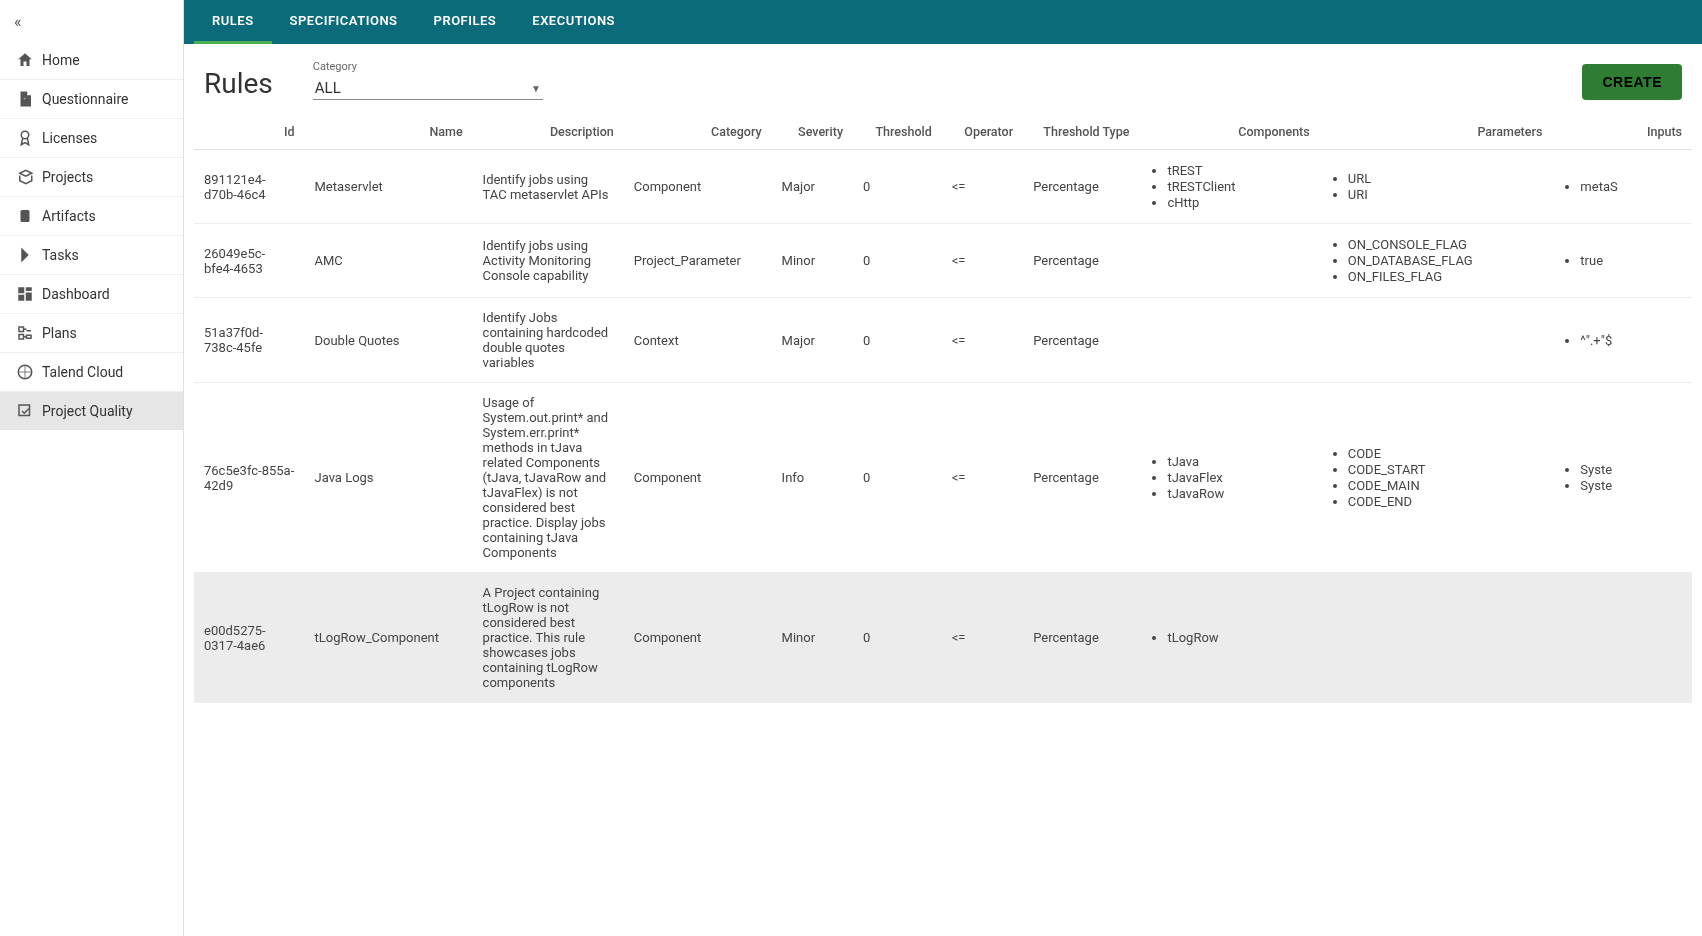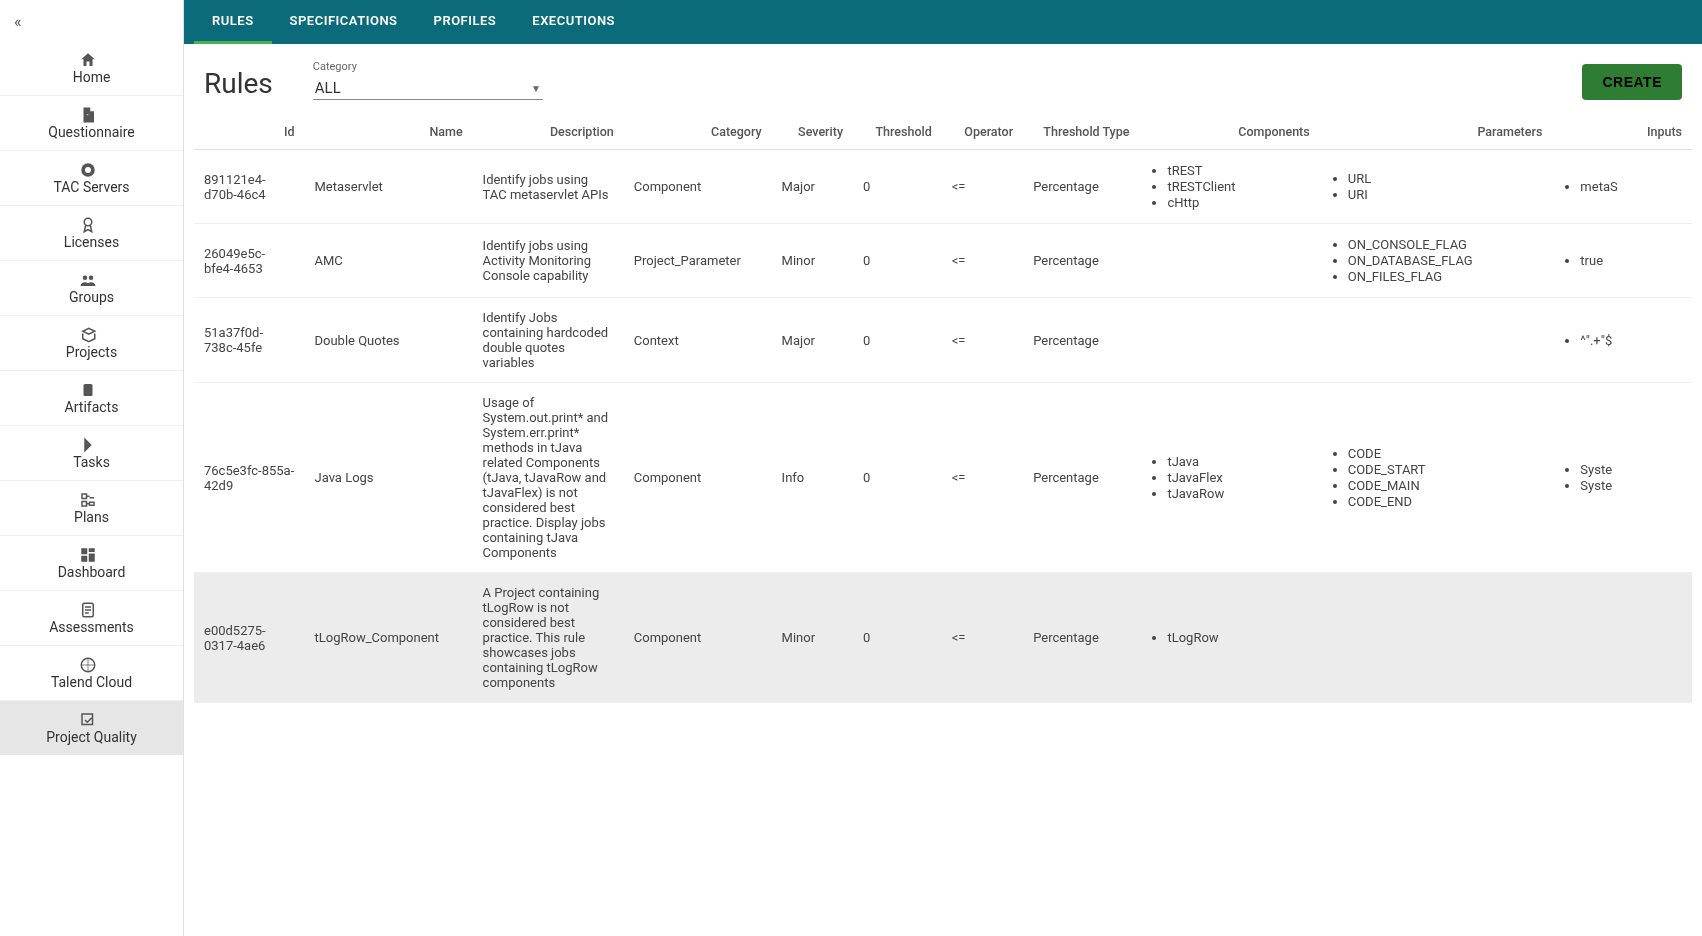--- a/index.html
+++ b/index.html
@@ -4,21 +4,21 @@
 <style>
 * { margin: 0; padding: 0; box-sizing: border-box; }
 body { font-family: -apple-system, BlinkMacSystemFont, "Segoe UI", Roboto, Helvetica, Arial, sans-serif; font-size: 14px; color: #333; background: #fff; }
 .app { display: flex; height: 100vh; }
 
 
 .sidebar { width: 184px; border-right: 1px solid #e0e0e0; display: flex; flex-direction: column; background:#fff; }
 .collapse-row { padding: 12px 14px 10px; }
 .collapse-icon { font-size: 16px; color: #555; cursor: pointer; user-select: none; }
 .nav-list { list-style: none; }
-.nav-item { display: flex; align-items: center; padding: 10px 16px; cursor: pointer; border-top: 1px solid #f0f0f0; flex-direction: column; }
+.nav-item { display: flex; align-items: center; padding: 10px 16px; cursor: pointer; border-top: 1px solid #f0f0f0; }
 .nav-item:first-child { border-top: none; }
 .nav-item.active { background: #e6e6e6; }
 .nav-icon { width: 26px; color: #555; font-size: 16px; display:flex; align-items:center; }
 .nav-icon svg { width: 18px; height: 18px; fill: #555; }
 .nav-label { color: #333; }
 
 
 .main { flex: 1; display: flex; flex-direction: column; overflow: hidden; }
 .tabs { background: #0b6b7a; display: flex; padding-left: 10px; height: 44px; align-items: stretch; }
 .tab { color: #fff; padding: 0 18px; display:flex; align-items:center; font-size: 13px; font-weight: 600; letter-spacing: .5px; cursor: pointer; text-transform: uppercase; border-bottom: 3px solid transparent; }
@@ -67,96 +67,68 @@
             <svg viewBox="0 0 24 24">
               <path d="M6 2h9l5 5v15H6zM15 2v5h5"></path>
               <path fill="#fff" d="M9 12l2 2 4-4" stroke="#555" stroke-width="2"></path>
             </svg>
           </span>
           <span class="nav-label">Questionnaire</span>
         </li>
         <li class="nav-item">
           <span class="nav-icon">
             <svg viewBox="0 0 24 24">
-              <circle cx="12" cy="12" r="9"></circle>
-              <circle cx="12" cy="12" r="4" fill="#fff"></circle>
-            </svg>
-          </span>
-          <span class="nav-label">TAC Servers</span>
-        </li>
-        <li class="nav-item">
-          <span class="nav-icon">
-            <svg viewBox="0 0 24 24">
               <circle cx="12" cy="8" r="5" fill="none" stroke="#555" stroke-width="2"></circle>
               <path d="M9 12l-2 9 5-3 5 3-2-9" fill="none" stroke="#555" stroke-width="2"></path>
             </svg>
           </span>
           <span class="nav-label">Licenses</span>
         </li>
         <li class="nav-item">
           <span class="nav-icon">
             <svg viewBox="0 0 24 24">
-              <circle cx="8" cy="9" r="3"></circle>
-              <circle cx="16" cy="9" r="3"></circle>
-              <path d="M2 20c0-3 3-5 6-5s6 2 6 5zm8 0c0-3 3-5 6-5s6 2 6 5z"></path>
-            </svg>
-          </span>
-          <span class="nav-label">Groups</span>
-        </li>
-        <li class="nav-item">
-          <span class="nav-icon">
-            <svg viewBox="0 0 24 24">
               <path d="M21 7l-8-4-8 4 8 4zM5 10v7l8 4 8-4v-7" fill="none" stroke="#555" stroke-width="2"></path>
             </svg>
           </span>
           <span class="nav-label">Projects</span>
         </li>
         <li class="nav-item">
           <span class="nav-icon">
             <svg viewBox="0 0 24 24">
               <rect x="6" y="4" width="12" height="16" rx="2"></rect>
             </svg>
           </span>
           <span class="nav-label">Artifacts</span>
         </li>
         <li class="nav-item">
           <span class="nav-icon">
             <svg viewBox="0 0 24 24">
               <path d="M7 2v20l10-10z"></path>
             </svg>
           </span>
           <span class="nav-label">Tasks</span>
-        </li>
-        <li class="nav-item">
-          <span class="nav-icon">
-            <svg viewBox="0 0 24 24">
-              <path d="M4 4h6v6H4zM4 14h6v6H4zM14 9h6M10 7h4M10 17h4M14 15h6v4h-6z" fill="none" stroke="#555" stroke-width="2"></path>
-            </svg>
-          </span>
-          <span class="nav-label">Plans</span>
         </li>
         <li class="nav-item">
           <span class="nav-icon">
             <svg viewBox="0 0 24 24">
               <rect x="3" y="3" width="8" height="8"></rect>
               <rect x="13" y="3" width="8" height="5"></rect>
               <rect x="13" y="10" width="8" height="11"></rect>
               <rect x="3" y="13" width="8" height="8"></rect>
             </svg>
           </span>
           <span class="nav-label">Dashboard</span>
         </li>
         <li class="nav-item">
           <span class="nav-icon">
             <svg viewBox="0 0 24 24">
-              <rect x="5" y="3" width="14" height="18" rx="2" fill="none" stroke="#555" stroke-width="2"></rect>
-              <path d="M8 8h8M8 12h8M8 16h5" stroke="#555" stroke-width="2"></path>
-            </svg>
-          </span>
-          <span class="nav-label">Assessments</span>
+              <path d="M4 4h6v6H4zM4 14h6v6H4zM14 9h6M10 7h4M10 17h4M14 15h6v4h-6z" fill="none" stroke="#555" stroke-width="2"></path>
+            </svg>
+          </span>
+          <span class="nav-label">Plans</span>
         </li>
         <li class="nav-item">
           <span class="nav-icon">
             <svg viewBox="0 0 24 24">
               <circle cx="12" cy="12" r="9" fill="none" stroke="#555" stroke-width="2"></circle>
               <path d="M12 3v18M3 12h18" stroke="#555" stroke-width="1"></path>
             </svg>
           </span>
           <span class="nav-label">Talend Cloud</span>
         </li>

